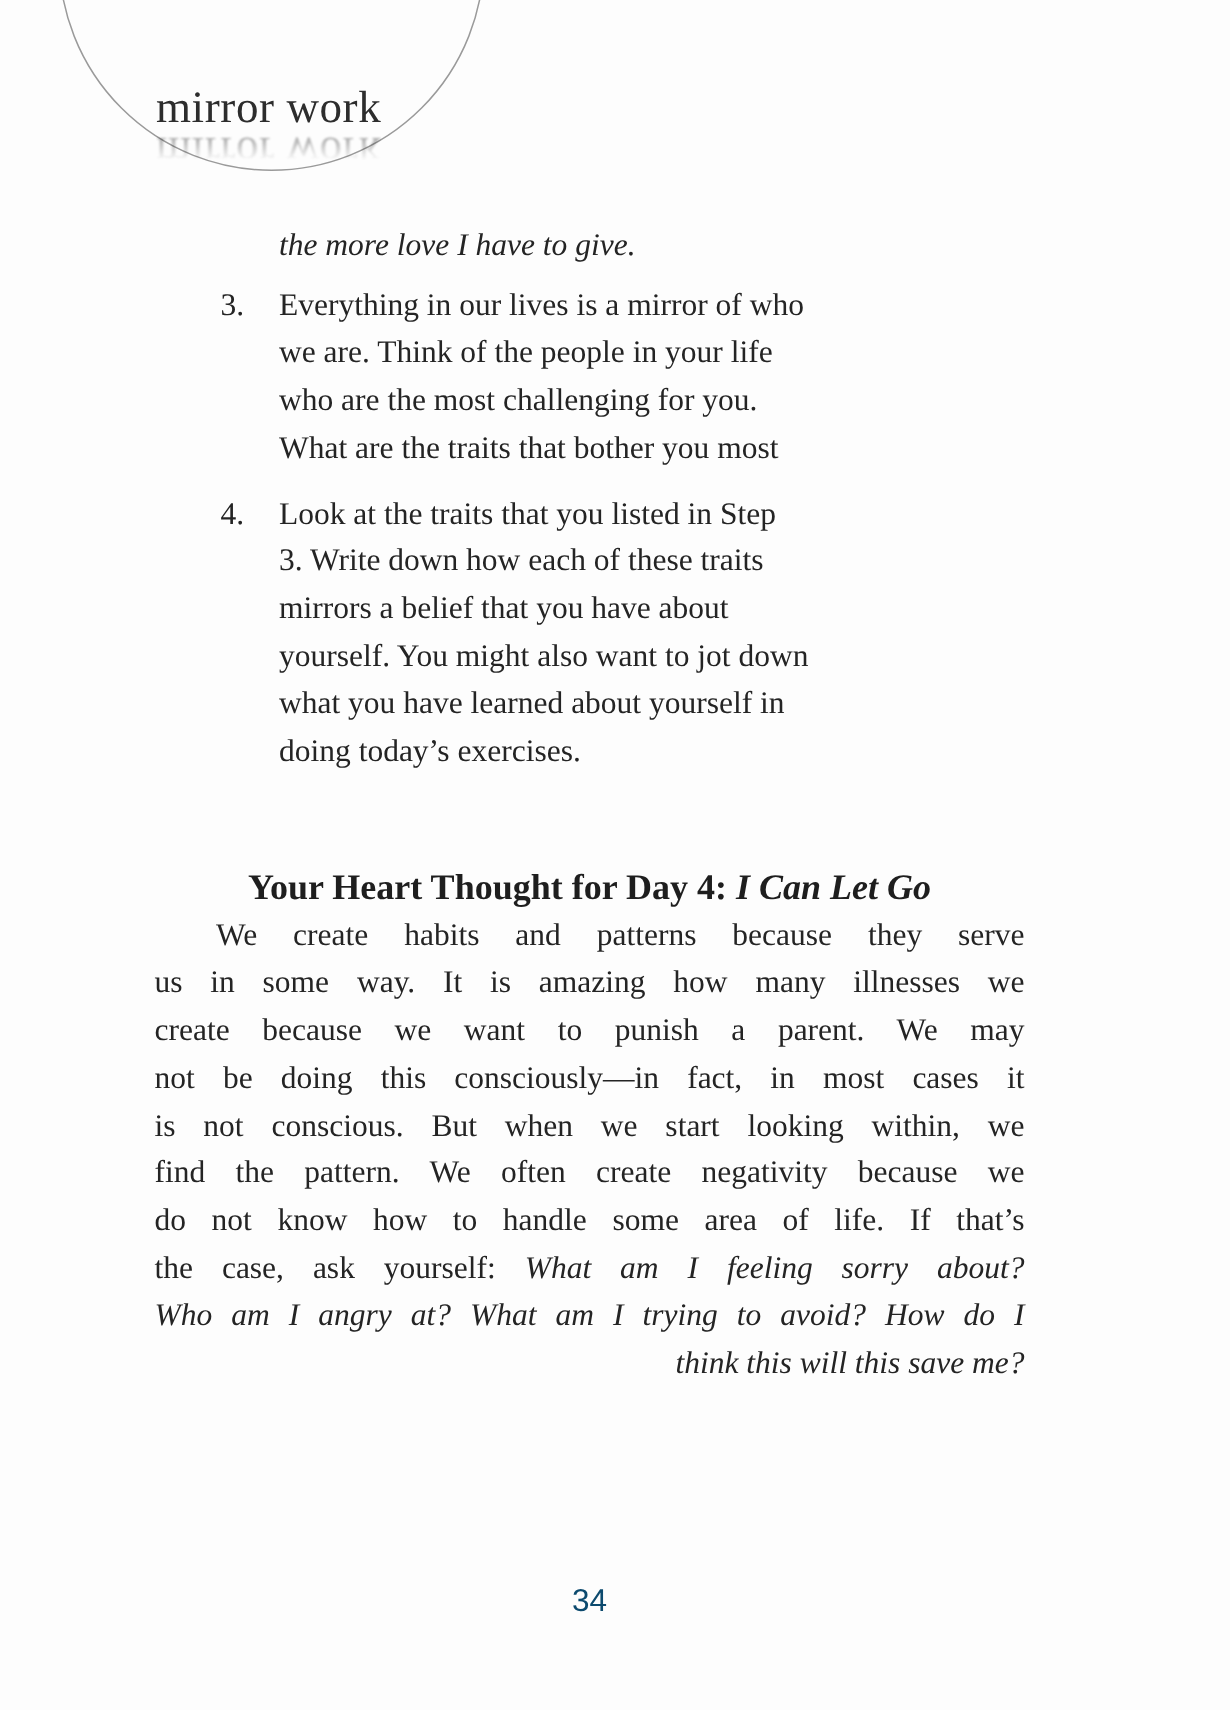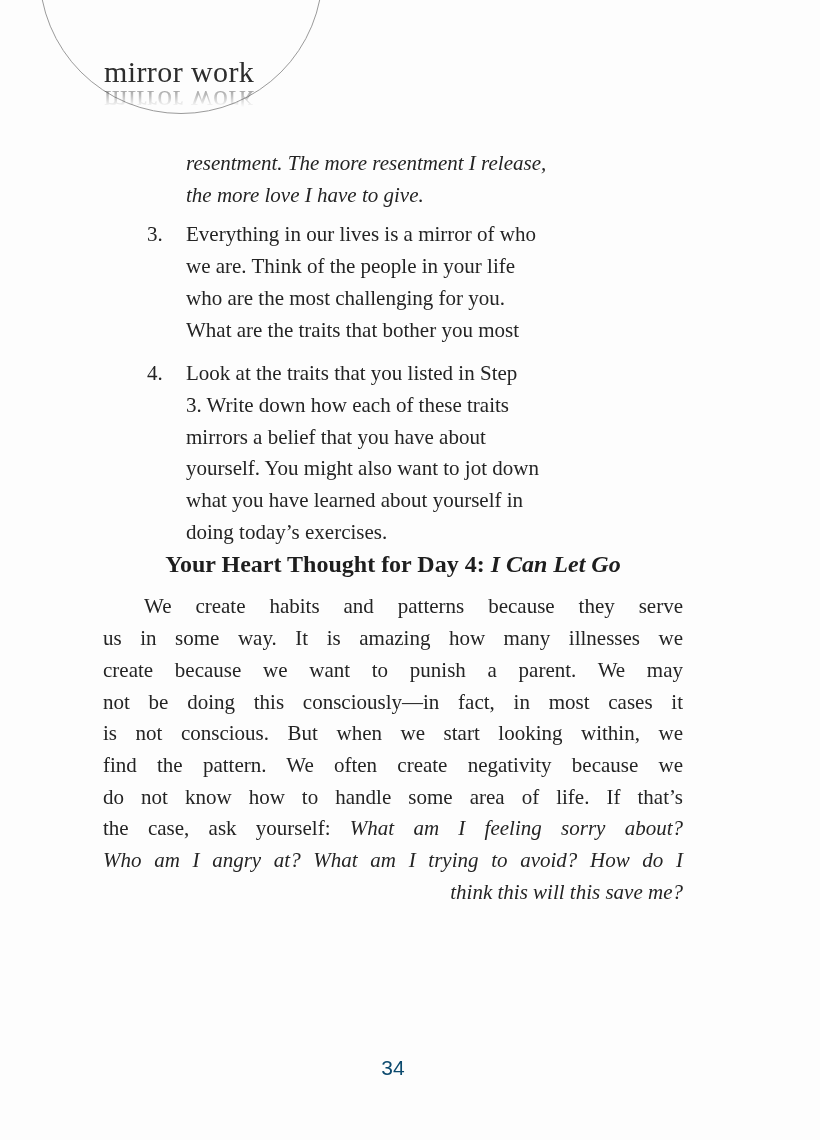--- a/index.html
+++ b/index.html
@@ -61,30 +61,31 @@
     font-style: italic;
   }
   .quote-line, .li-line { white-space: nowrap; }
 
   .list-item { position: relative; padding-left: 83px; }
   .list-item.li-3 { margin-top: 8px; }
   .list-item.li-4 { margin-top: 12px; }
   .li-num { position: absolute; left: 44px; top: 0; }
 
   .heading {
+    margin-top: 59px;
     text-align: center;
     font-weight: bold;
     font-size: 24px;
     line-height: 32px;
     color: #1e1e1e;
     white-space: nowrap;
   }
   .heading .em { font-style: italic; }
 
-  .para { margin-top: 11px; }
+  .para { }
   .para-line {
     text-align: justify;
     text-align-last: justify;
   }
   .para-line.last {
     text-align: right;
     text-align-last: auto;
   }
   .para-line.indent { padding-left: 41px; }
   .it { font-style: italic; }
@@ -104,21 +105,20 @@
 <div class="arc"></div>
 
 <div class="logo">
   <span class="logo-main">mirror work</span>
   <span class="logo-reflect" aria-hidden="true">mirror work</span>
 </div>
 
 <div class="content">
 
   <div class="quote">
-      <div class="quote-line">resentment. The more resentment I release,</div>
       <div class="quote-line">the more love I have to give.</div>
     </div>
 
   <div id="numbered-list">
       <div class="list-item li-3">
         <span class="li-num">3.</span>
         <div class="li-lines">
           <div class="li-line">Everything in our lives is a mirror of who</div>
           <div class="li-line">we are. Think of the people in your life</div>
           <div class="li-line">who are the most challenging for you.</div>

